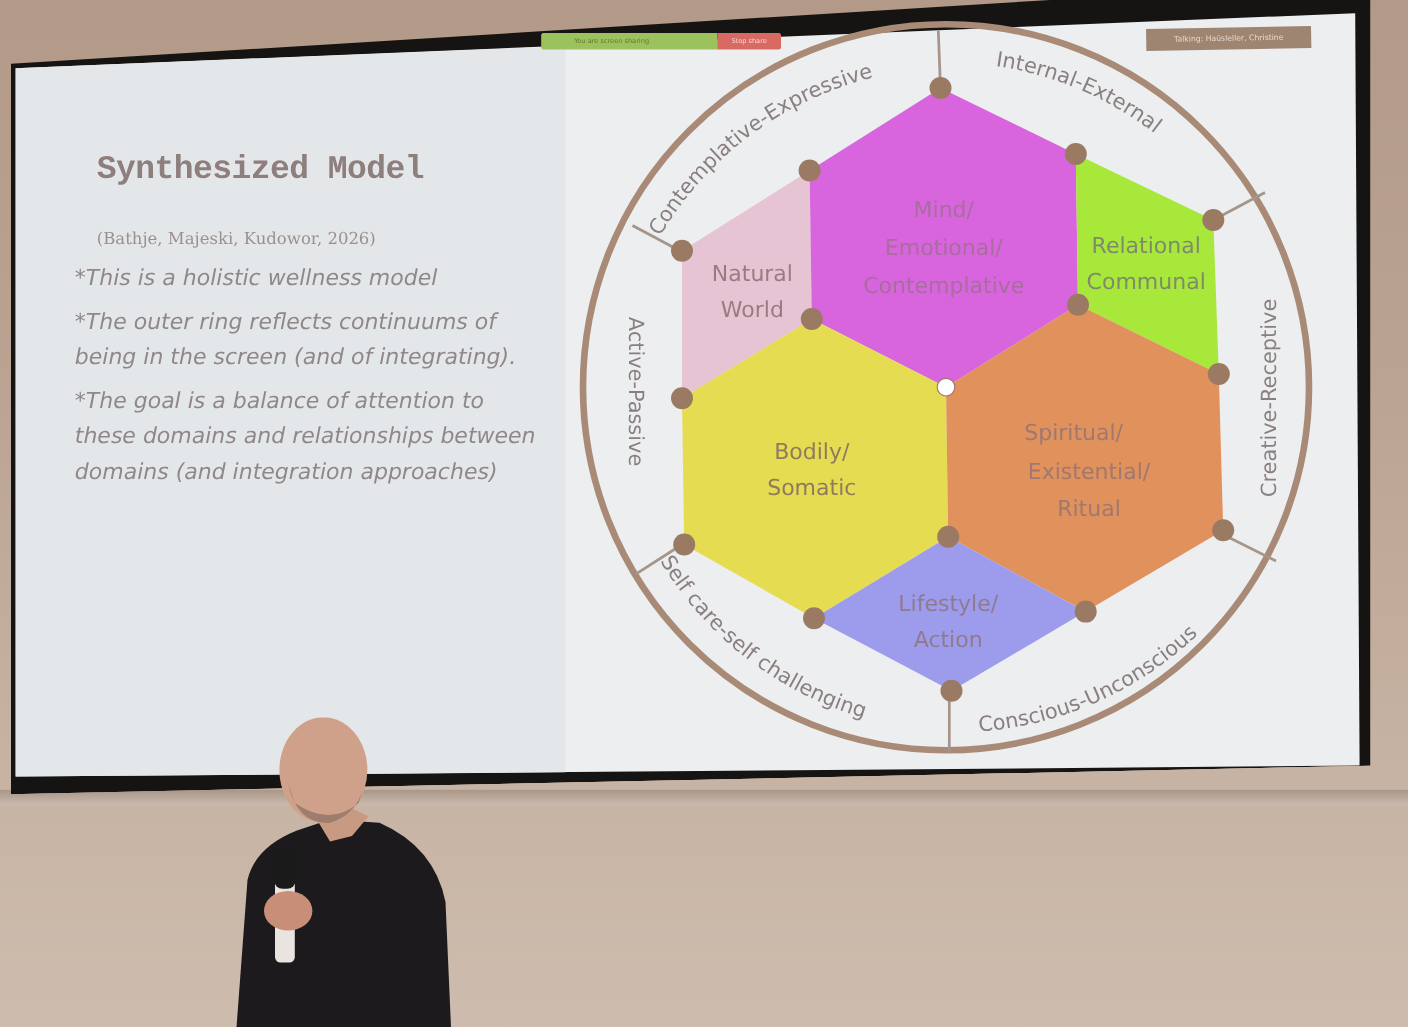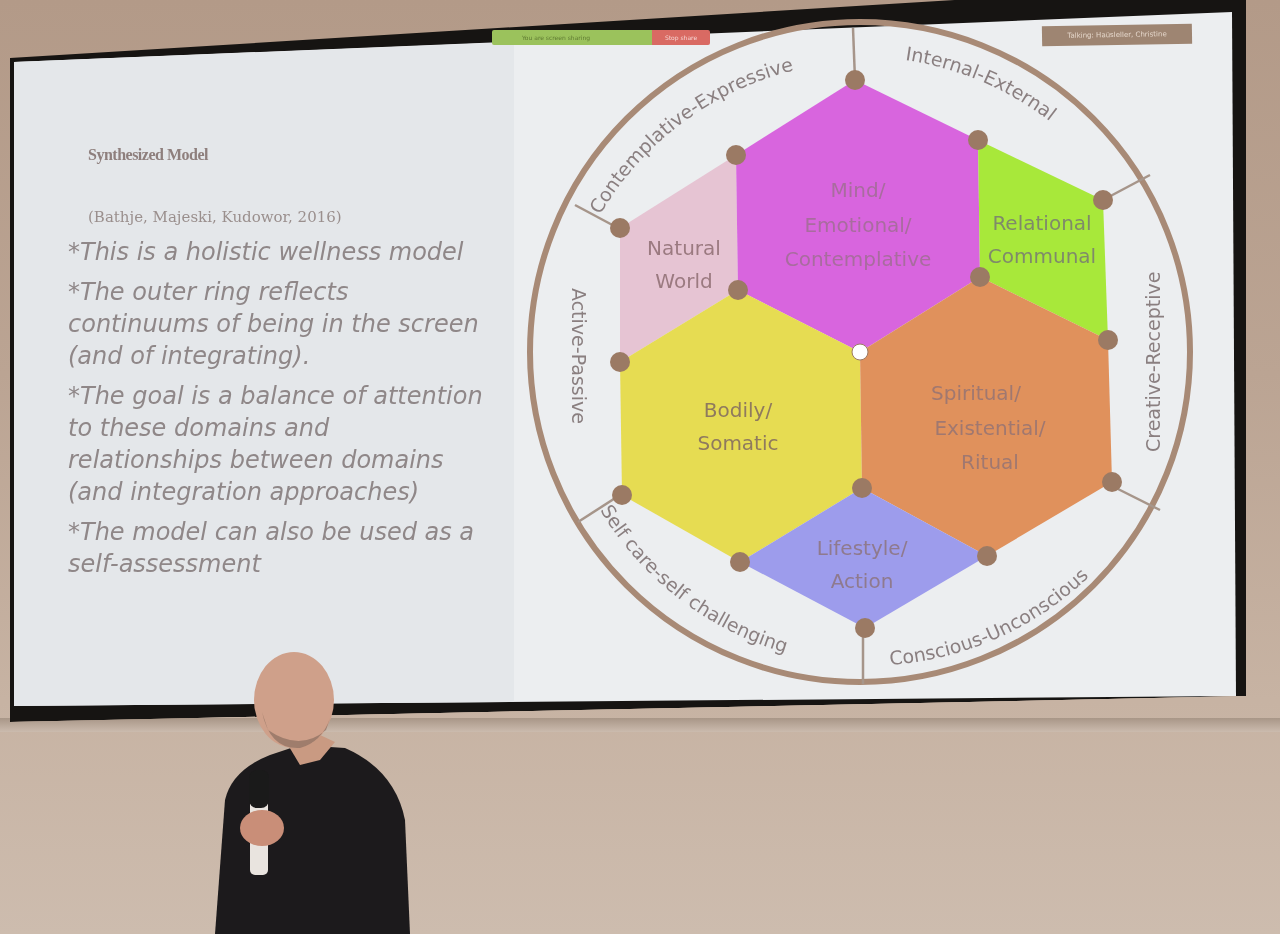--- a/index.html
+++ b/index.html
@@ -10,23 +10,23 @@
     background:linear-gradient(180deg,#a89687,#cbbbae);}
   .screen-frame{position:absolute;left:10px;top:8px;width:1236px;height:714px;
     background:#161412;transform:skewY(-1.2deg);transform-origin:0 0;
     clip-path:polygon(0 50px,100% 0,100% 100%,0 100%);}
   .screen-inner{position:absolute;left:14px;top:6px;width:1224px;height:700px;}
   .share-bar{position:absolute;left:492px;top:30px;height:15px;display:flex;font-size:6px;}
   .share-green{background:#9bc25c;color:#5f7a32;width:160px;display:flex;align-items:center;padding-left:30px;box-sizing:border-box;border-radius:2px 0 0 2px;}
   .share-red{background:#d96a63;color:#f5d5d2;width:58px;display:flex;align-items:center;justify-content:center;border-radius:0 2px 2px 0;}
   .talking{position:absolute;left:1042px;top:25px;width:150px;height:20px;background:#9e8572;color:#e6d8cc;
     font-size:7px;display:flex;align-items:center;justify-content:center;transform:rotate(-1deg);}
-  .title{position:absolute;left:88px;top:138px;font-family:Liberation Serif, serif;color:#8e7f7d;font-size:16px;line-height:34px;font-weight:bold;letter-spacing:-0.5px;}
+  .title{position:absolute;left:88px;top:138px;font-family:Liberation Mono, monospace;color:#8e7f7d;font-size:30px;line-height:34px;font-weight:bold;letter-spacing:-0.5px;}
   .cite{position:absolute;left:88px;top:208px;font-family:"DejaVu Serif",serif;color:#9a8f8d;font-size:15px;}
-  .bullets{position:absolute;left:68px;top:236px;width:420px;color:#8f8788;font-style:italic;font-size:24px;line-height:32px;}
+  .bullets{position:absolute;left:68px;top:236px;width:420px;color:#8f8788;font-style:italic;font-size:20px;line-height:32px;}
   .bullet{margin-bottom:8px;}
   .diagram{position:absolute;left:520px;top:18px;width:700px;height:690px;}
   .presenter{position:absolute;left:212px;top:652px;width:200px;height:282px;}
 </style>
 </head>
 <body>
 
 <div class="wall-line"></div>
 <div class="screen-frame"></div>
 
@@ -39,27 +39,26 @@
 
 <div class="share-bar">
   <div class="share-green">You are screen sharing</div>
   <div class="share-red">Stop share</div>
 </div>
 <div class="talking">Talking: Haüsleller, Christine</div>
 
 <div class="title">
   <div>Synthesized Model</div>
 </div>
-<div class="cite">(Bathje, Majeski, Kudowor, 2016)</div>
+<div class="cite">(Bathje, Majeski, Kudowor, 2026)</div>
 
 <div class="bullets">
   <div class="bullet">*This is a holistic wellness model</div>
   <div class="bullet">*The outer ring reflects continuums of being in the screen (and of integrating).</div>
   <div class="bullet">*The goal is a balance of attention to these domains and relationships between domains (and integration approaches)</div>
-  <div class="bullet">*The model can also be used as a self-assessment</div>
 </div>
 
 <svg class="diagram" viewBox="520 18 700 690">
   <defs>
     <path id="arc-ce" d="M 600 215 A 310 310 0 0 1 850 62"></path>
     <path id="arc-ie" d="M 905 60 A 310 310 0 0 1 1100 170"></path>
     <path id="arc-se" d="M 600 510 A 320 320 0 0 0 860 665"></path>
     <path id="arc-cu" d="M 890 665 A 320 320 0 0 0 1145 505"></path>
   </defs>
   <circle cx="860" cy="352" r="330" fill="none" stroke="#a88a76" stroke-width="6"></circle>

